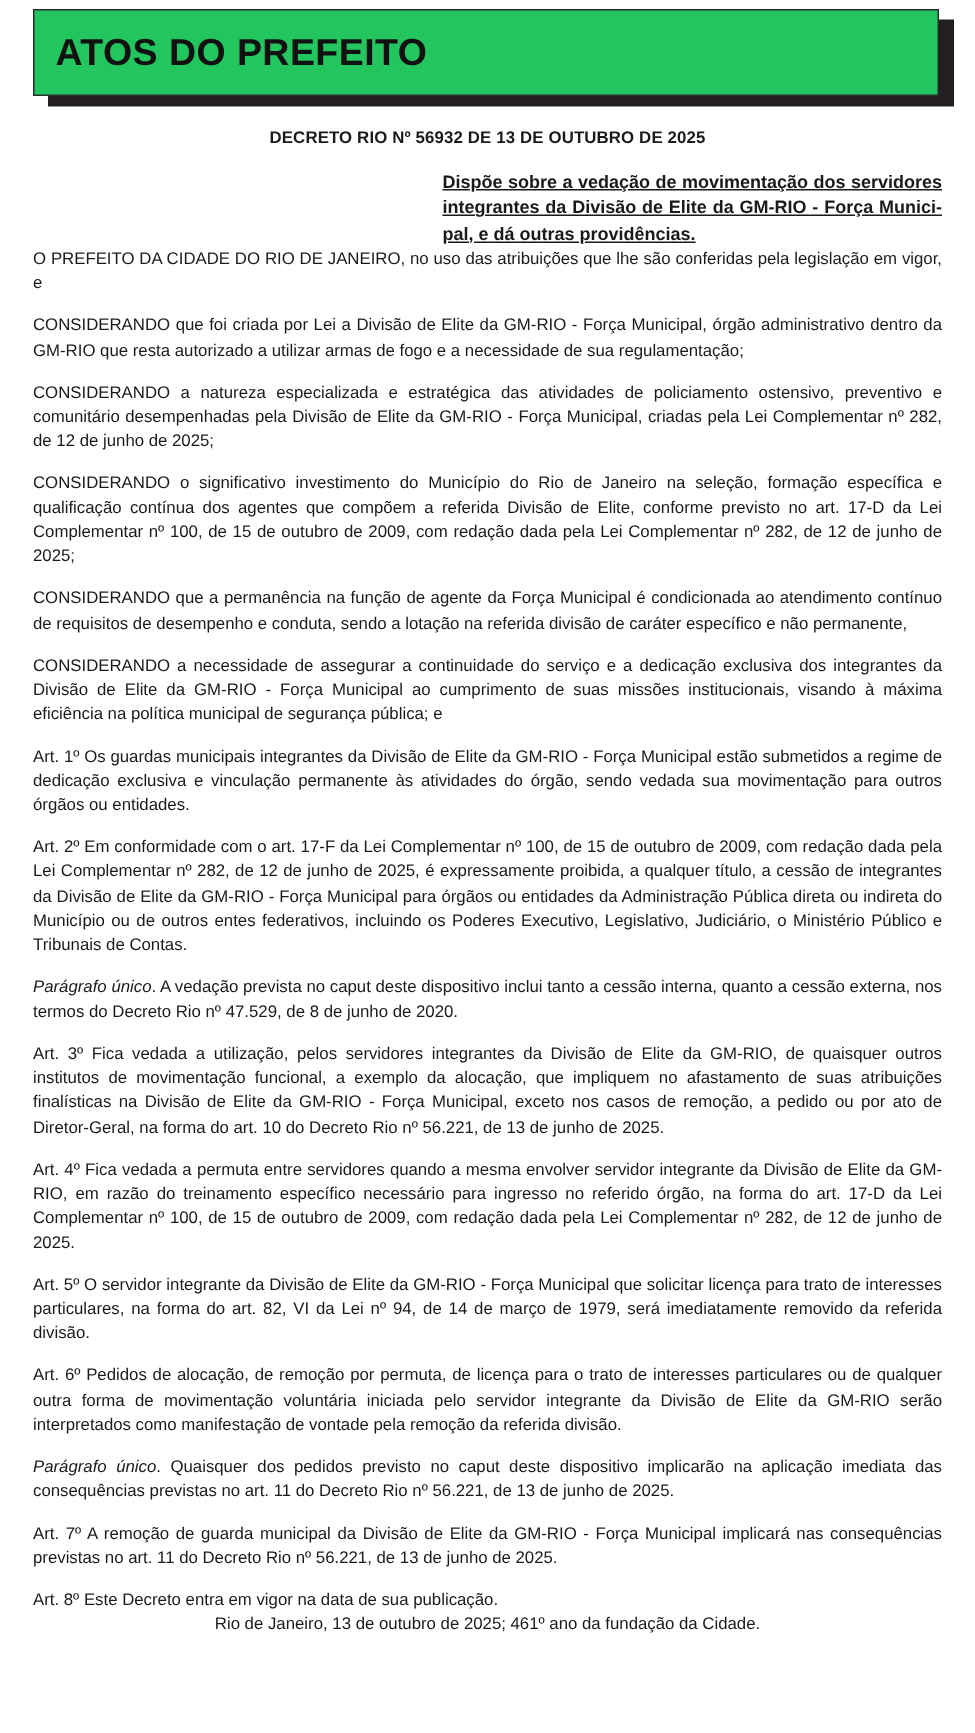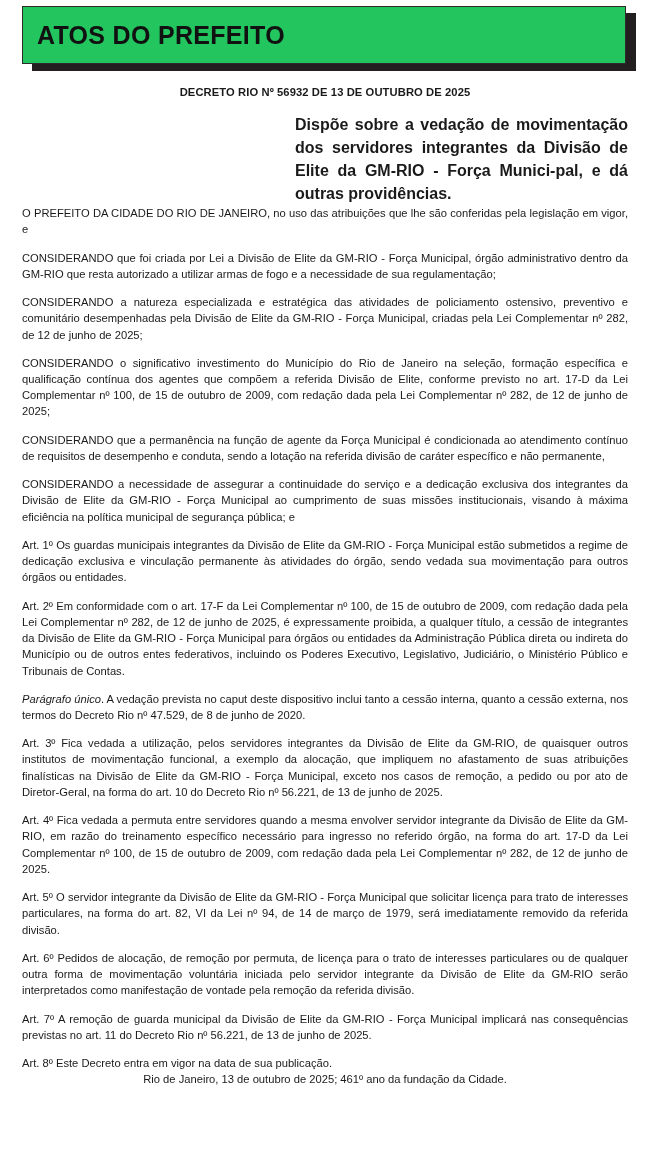--- a/index.html
+++ b/index.html
@@ -64,25 +64,26 @@
     text-align: center;
     font-size: 11.2px;
     font-weight: bold;
     margin-top: 22px;
     letter-spacing: 0.1px;
   }
 
   .ementa {
     margin-left: 273px;
     margin-top: 15px;
-    font-size: 16px;
+    font-size: 12px;
     font-weight: bold;
     line-height: 1.44;
     text-align: justify;
     text-justify: inter-word;
+    text-decoration: underline;
   }
 
   p.para {
     font-size: 11.2px;
     line-height: 1.45;
     text-align: justify;
     text-justify: inter-word;
     margin: 0 0 12px 0;
     hyphens: manual;
   }
@@ -143,20 +144,21 @@
 
 
   <div id="articles-container">
       <p class="para first-article" style="margin-top: 0px;"><b>Art. 1º</b><span> Os guardas municipais integrantes da Divisão de Elite da GM-RIO - Força Municipal estão submetidos a regime de dedicação exclusiva e vinculação permanente às atividades do órgão, sendo vedada sua movimentação para outros órgãos ou entidades.</span></p>
       <p class="para"><b>Art. 2º</b><span> Em conformidade com o art. 17-F da Lei Complementar nº 100, de 15 de outubro de 2009, com redação dada pela Lei Complementar nº 282, de 12 de junho de 2025, é expressamente proibida, a qualquer título, a cessão de integrantes da Divisão de Elite da GM-RIO - Força Municipal para órgãos ou entidades da Administração Pública direta ou indireta do Município ou de outros entes federativos, incluindo os Poderes Executivo, Legislativo, Judiciário, o Ministério Público e Tribunais de Contas.</span></p>
       <p class="para"><i>Parágrafo único</i><span>. A vedação prevista no caput deste dispositivo inclui tanto a cessão interna, quanto a cessão externa, nos termos do Decreto Rio nº 47.529, de 8 de junho de 2020.</span></p>
       <p class="para"><b>Art. 3º</b><span> Fica vedada a utilização, pelos servidores integrantes da Divisão de Elite da GM-RIO, de quaisquer outros institutos de movimentação funcional, a exemplo da alocação, que impliquem no afastamento de suas atribuições finalísticas na Divisão de Elite da GM-RIO - Força Municipal, exceto nos casos de remoção, a pedido ou por ato de Diretor-Geral, na forma do art. 10 do Decreto Rio nº 56.221, de 13 de junho de 2025.</span></p>
       <p class="para"><b>Art. 4º</b><span> Fica vedada a permuta entre servidores quando a mesma envolver servidor integrante da Divisão de Elite da GM-RIO, em razão do treinamento específico necessário para ingresso no referido órgão, na forma do art. 17-D da Lei Complementar nº 100, de 15 de outubro de 2009, com redação dada pela Lei Complementar nº 282, de 12 de junho de 2025.</span></p>
       <p class="para"><b>Art. 5º</b><span> O servidor integrante da Divisão de Elite da GM-RIO - Força Municipal que solicitar licença para trato de interesses particulares, na forma do art. 82, VI da Lei nº 94, de 14 de março de 1979, será imediatamente removido da referida divisão.</span></p>
       <p class="para"><b>Art. 6º</b><span> Pedidos de alocação, de remoção por permuta, de licença para o trato de interesses particulares ou de qualquer outra forma de movimentação voluntária iniciada pelo servidor integrante da Divisão de Elite da GM-RIO serão interpretados como manifestação de vontade pela remoção da referida divisão.</span></p>
+      <p class="para"><i>Parágrafo único</i><span>. Quaisquer dos pedidos previsto no caput deste dispositivo implicarão na aplicação imediata das consequências previstas no art. 11 do Decreto Rio nº 56.221, de 13 de junho de 2025.</span></p>
       <p class="para"><b>Art. 7º</b><span> A remoção de guarda municipal da Divisão de Elite da GM-RIO - Força Municipal implicará nas consequências previstas no art. 11 do Decreto Rio nº 56.221, de 13 de junho de 2025.</span></p>
       <p class="para" style="margin-bottom: 0px;"><b>Art. 8º</b><span> Este Decreto entra em vigor na data de sua publicação.</span></p>
     </div>
 
   <p class="closing-line">Rio de Janeiro, 13 de outubro de 2025; 461º ano da fundação da Cidade.</p>
 
 
 </div>
 
 </body></html>

